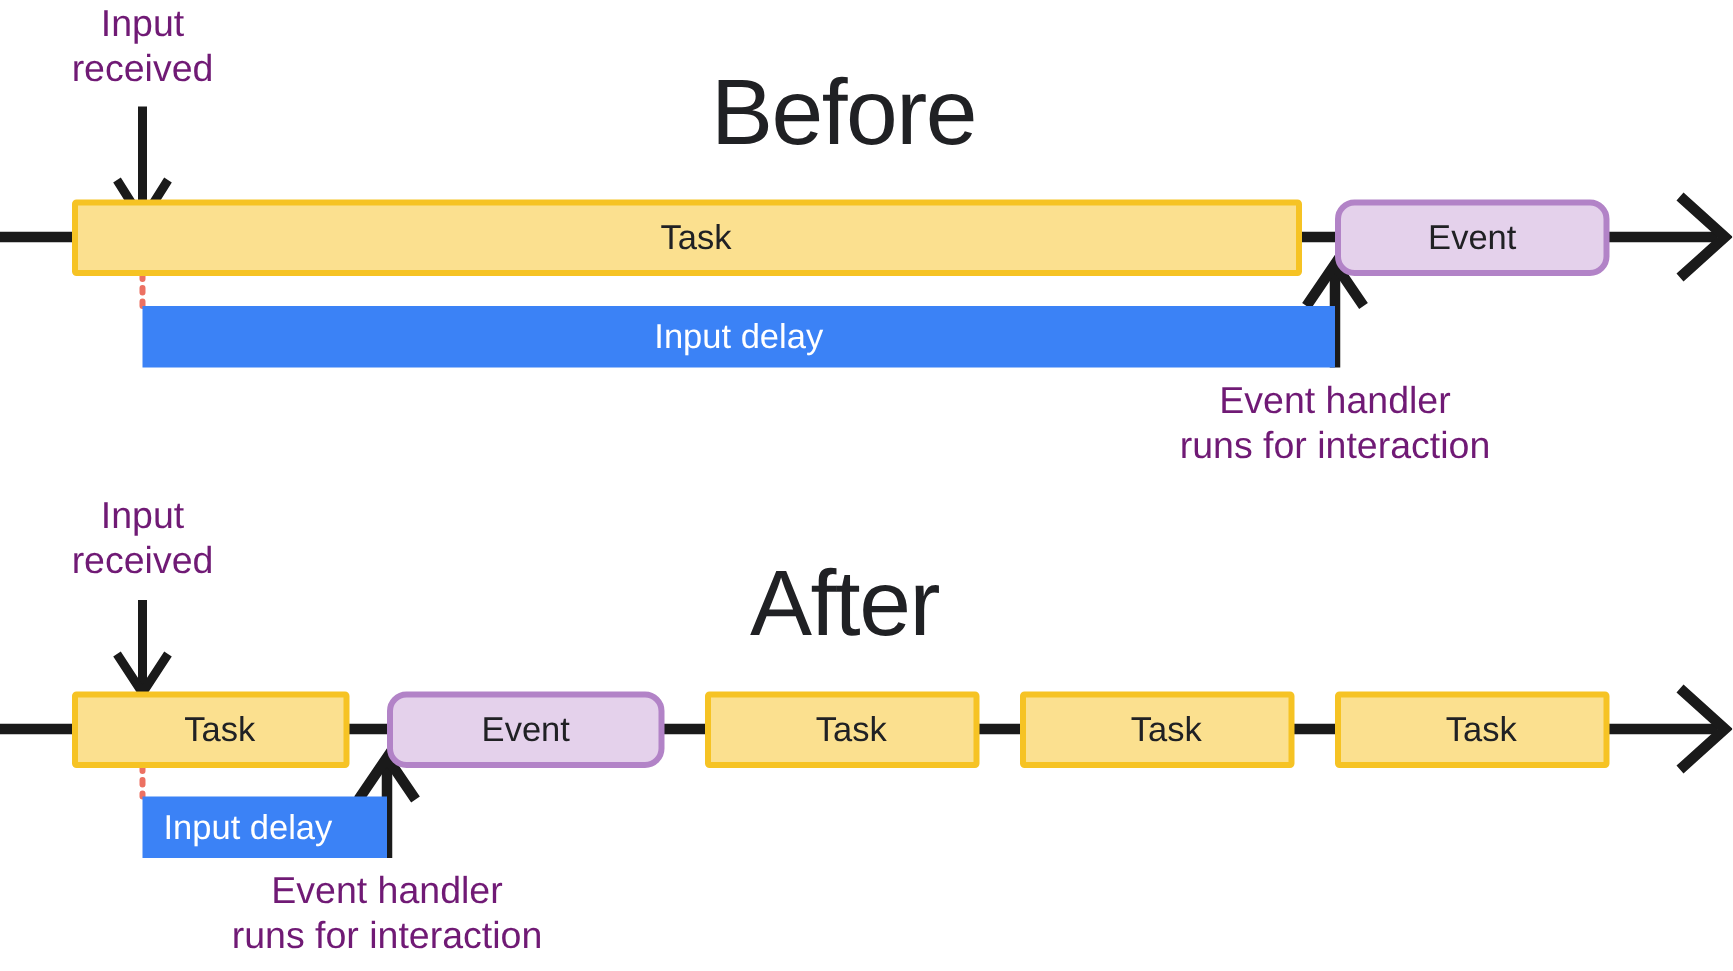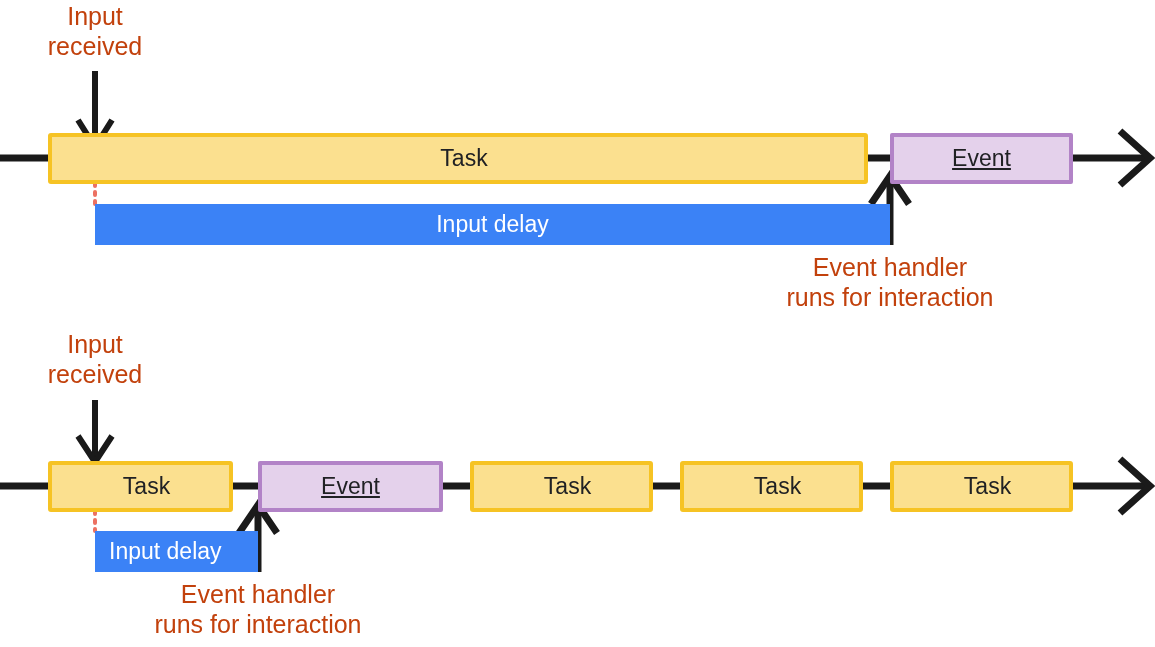--- a/index.html
+++ b/index.html
@@ -40,44 +40,43 @@
     align-items: center;
     justify-content: center;
     font-size: 23px;
     color: #202124;
     padding-left: 12px;
   }
   .event-box {
     box-sizing: border-box;
     background: #E4D1EB;
     border: 4px solid #B283C7;
-    border-radius: 2px;
+    border-radius: 13px;
     display: flex;
     align-items: center;
     justify-content: center;
     font-size: 23px;
     color: #202124;
-    text-decoration: underline;
   }
   .delay-bar {
     box-sizing: border-box;
     background: #3b82f6;
     display: flex;
     align-items: center;
     font-size: 23px;
     color: #ffffff;
   }
   .delay-bar.center { justify-content: center; }
   .delay-bar.left { justify-content: flex-start; padding-left: 14px; }
 
   
   .annot {
     font-size: 25px;
     line-height: 1.18;
-    color: #c2410c;
+    color: #701a75;
     text-align: center;
     white-space: pre-line;
   }
 
   
   #overlay {
     position: absolute;
     left: 0; top: 0;
     width: 1155px;
     height: 647px;
@@ -137,33 +136,35 @@
 
     <g>
       <line x1="258" y1="572" x2="258" y2="505" stroke="#1A1A1A" stroke-width="7"></line>
       <polyline points="239,533 258,505 277,533" fill="none" stroke="#1A1A1A" stroke-width="7" stroke-linejoin="miter"></polyline>
     </g>
   </svg>
 
   <div class="abs annot" style="left:20px; top:2px; width:150px;">Input
 received</div>
 
+  <div class="abs section-title" style="left:474px; top:45px;">Before</div>
 
   <div class="abs task-box" style="left:48px; top:133px; width:820px; height:51px;">Task</div>
 
   <div class="abs event-box" style="left:890px; top:133px; width:183px; height:51px;">Event</div>
 
   <div class="abs delay-bar center" style="left:95px; top:204px; width:795px; height:41px;">Input delay</div>
 
   <div class="abs annot" style="left:740px; top:253px; width:300px;">Event handler
 runs for interaction</div>
 
   <div class="abs annot" style="left:20px; top:330px; width:150px;">Input
 received</div>
 
+  <div class="abs section-title" style="left:500px; top:372px;">After</div>
 
   <div class="abs task-box" style="left:48px; top:461px; width:185px; height:51px;">Task</div>
 
   <div class="abs event-box" style="left:258px; top:461px; width:185px; height:51px;">Event</div>
 
   <div class="abs task-box" style="left:470px; top:461px; width:183px; height:51px;">Task</div>
 
   <div class="abs task-box" style="left:680px; top:461px; width:183px; height:51px;">Task</div>
 
   <div class="abs task-box" style="left:890px; top:461px; width:183px; height:51px;">Task</div>

